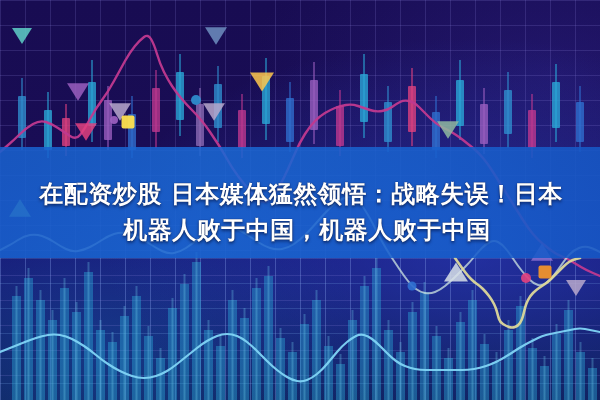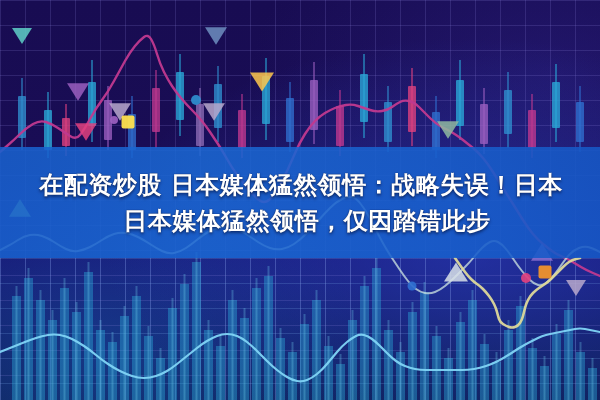--- a/index.html
+++ b/index.html
@@ -47,21 +47,21 @@
   #band{
     position:absolute;left:0;top:147px;width:600px;height:111px;
     background:linear-gradient(90deg,
         rgba(24,96,205,0.88) 0%,
         rgba(26,104,212,0.86) 35%,
         rgba(24,96,205,0.88) 70%,
         rgba(22,88,198,0.88) 100%);
     box-shadow:0 0 0 0 rgba(0,0,0,0);
   }
   #headline{
-    position:absolute;left:0;top:147px;width:600px;height:111px;
+    position:absolute;left:0;top:147px;width:600px;height:129px;
     display:flex;flex-direction:column;align-items:center;justify-content:center;
     gap:2px;
   }
   .hl-line{
     color:#ffffff;
     font-weight:bold;
     font-size:24px;
     line-height:34px;
     letter-spacing:0.5px;
     white-space:nowrap;
@@ -258,16 +258,16 @@
         <circle cx="526" cy="278" r="5" fill="#e0417f" opacity="0.92"></circle>
         <circle cx="412" cy="286" r="4.5" fill="#2f6fd0" opacity="0.92"></circle>
         <circle cx="114" cy="120" r="4" fill="#9b5fc0" opacity="0.92"></circle>
       </g>
   </svg>
 
   <div id="band"></div>
 
   <div id="headline">
     <div class="hl-line hl-line-1">在配资炒股 日本媒体猛然领悟：战略失误！日本</div>
-    <div class="hl-line hl-line-2">日本媒体猛然领悟，仅因踏错此步</div>
+    <div class="hl-line hl-line-2">机器人败于中国，机器人败于中国</div>
   </div>
 
 </div>
 
 </body></html>

